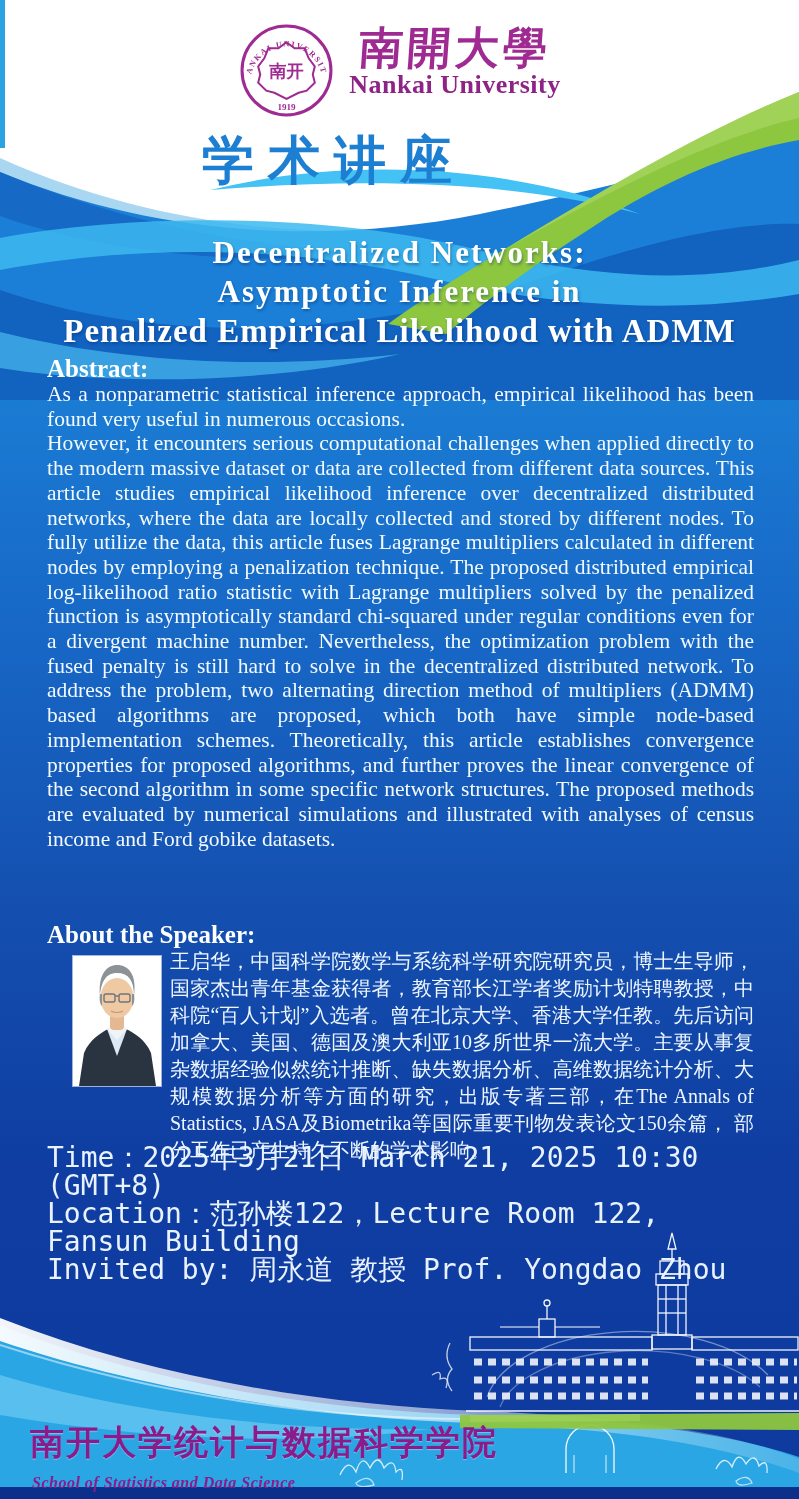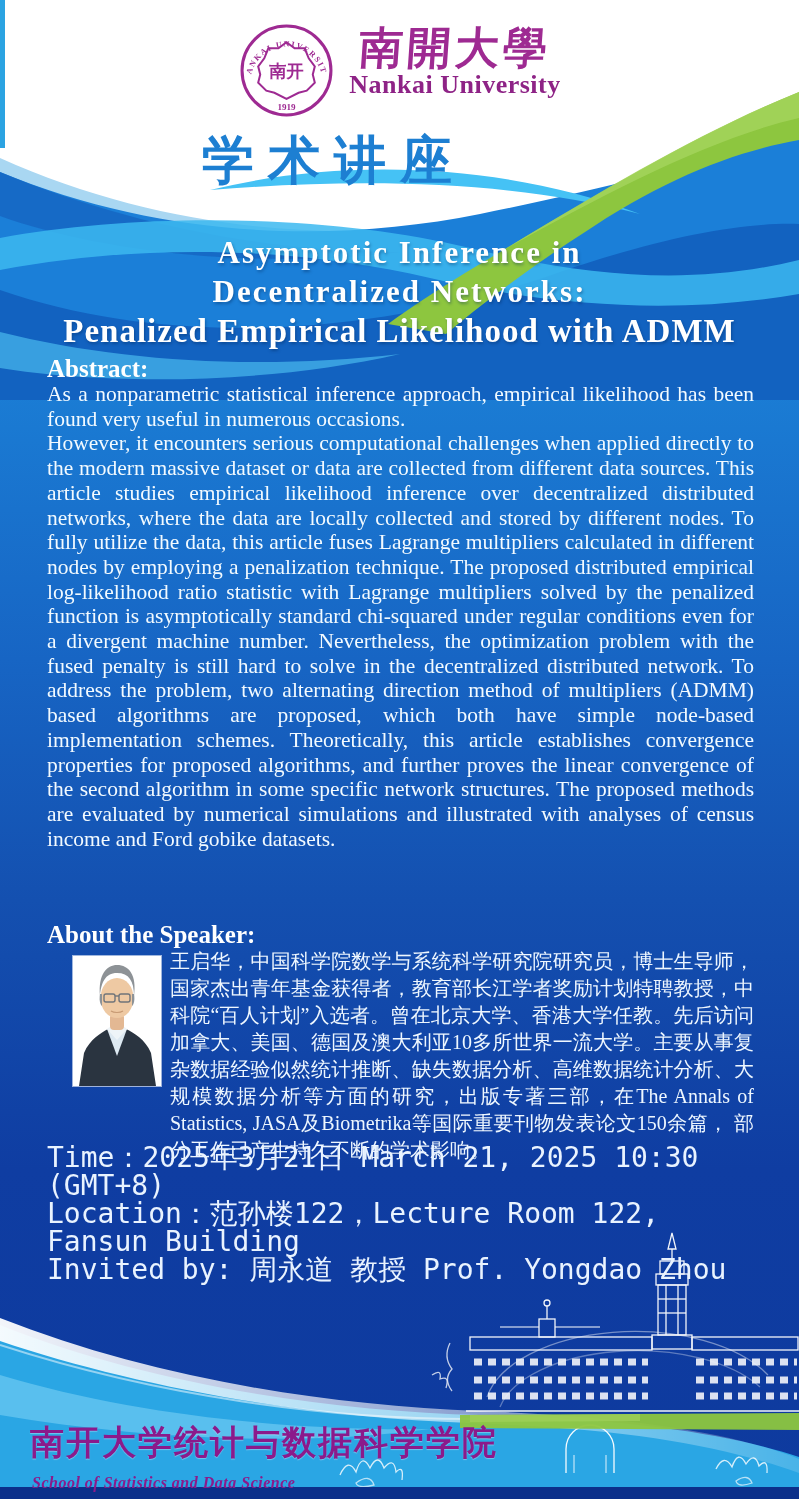--- a/index.html
+++ b/index.html
@@ -67,22 +67,22 @@
     </svg>
     <div class="uni-names">
       <div class="uni-zh">南開大學</div>
       <div class="uni-en">Nankai University</div>
     </div>
   </div>
 
   <div class="lecture-type">学术讲座</div>
 
   <div class="title-block">
+    <div class="title-l12">Decentralized Networks:</div>
     <div class="title-l12">Asymptotic Inference in</div>
-    <div class="title-l12">Decentralized Networks:</div>
     <div class="title-l3">Penalized Empirical Likelihood with ADMM</div>
   </div>
 
   <div class="content" style="top:355px;">
     <div class="sec-head">Abstract:</div>
     <div class="abstract-body">
       <p>As a nonparametric statistical inference approach, empirical likelihood has been found very useful in numerous occasions.</p>
       <p>However, it encounters serious computational challenges when applied directly to the modern massive dataset or data are collected from different data sources. This article studies empirical likelihood inference over decentralized distributed networks, where the data are locally collected and stored by different nodes. To fully utilize the data, this article fuses Lagrange multipliers calculated in different nodes by employing a penalization technique. The proposed distributed empirical log-likelihood ratio statistic with Lagrange multipliers solved by the penalized function is asymptotically standard chi-squared under regular conditions even for a divergent machine number. Nevertheless, the optimization problem with the fused penalty is still hard to solve in the decentralized distributed network. To address the problem, two alternating direction method of multipliers (ADMM) based algorithms are proposed, which both have simple node-based implementation schemes. Theoretically, this article establishes convergence properties for proposed algorithms, and further proves the linear convergence of the second algorithm in some specific network structures. The proposed methods are evaluated by numerical simulations and illustrated with analyses of census income and Ford gobike datasets.</p>
     </div>
   </div>

